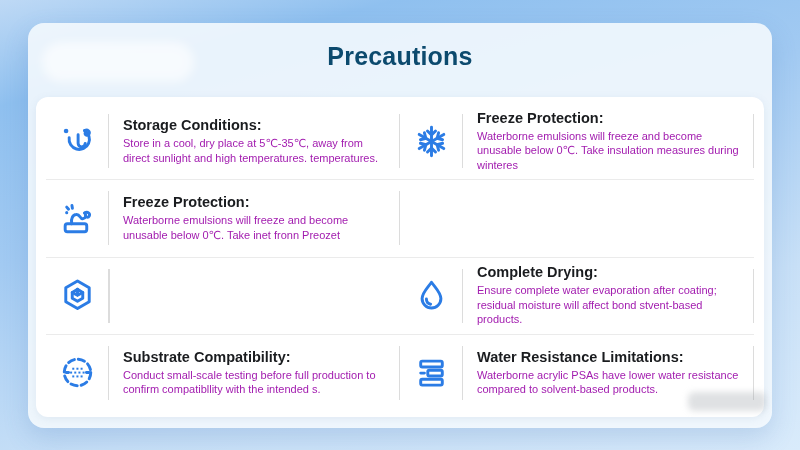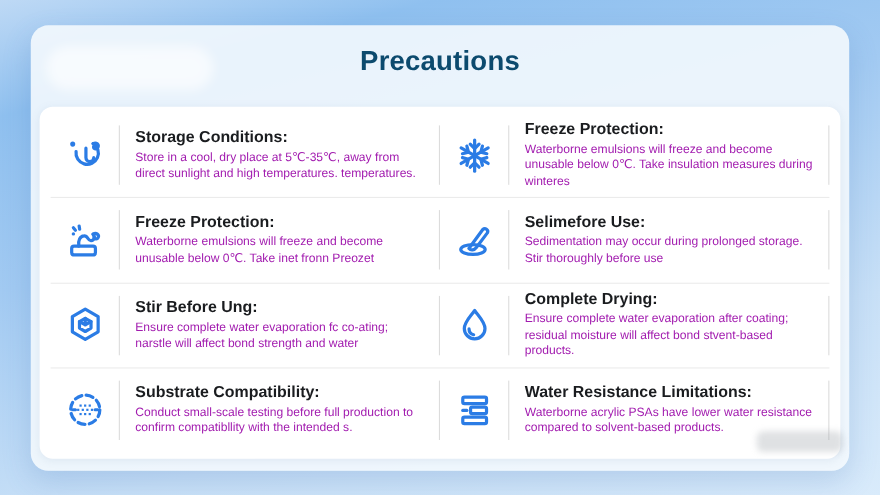--- a/index.html
+++ b/index.html
@@ -116,50 +116,32 @@
               <circle class="icf" cx="5" cy="8.2" r="1"></circle>
             </svg>
           </div>
           <div class="vline"></div>
           <div class="textblock">
             <div class="item-title">Freeze Protection:</div>
             <div class="item-desc">Waterborne emulsions will freeze and become unusable below 0℃. Take inet fronn Preozet</div>
           </div>
           <div class="vline"></div>
         </div>
-        <div class="cell">
-          <div class="icon-box">
-            <svg viewBox="0 0 24 24">
-              <ellipse class="ic" cx="11" cy="17.4" rx="7.2" ry="2.9"></ellipse>
-              <path class="ic" d="M8.6 16.8 L16.8 5.6 a1.7 1.7 0 0 1 2.7 2 L13 16.2 c-1.2 1.6 -3.2 1.9 -4.4 .6 z"></path>
-            </svg>
-          </div>
-          <div class="vline"></div>
-          <div class="textblock">
-            <div class="item-title">Selimefore Use:</div>
-            <div class="item-desc">Sedimentation may occur during prolonged storage. Stir thoroughly before use</div>
-          </div>
-          <div class="vline"></div>
-        </div>
       </div>
 
       <div class="row">
         <div class="cell">
           <div class="icon-box">
             <svg viewBox="0 0 24 24">
               <path class="ic" d="M12 2.6 19.6 7 v9 L12 20.4 4.4 16 V7 Z"></path>
               <path class="ic" d="M12 8 15.4 10 v3.8 L12 15.8 8.6 13.8 V10 Z"></path>
               <path class="ic" d="M12 8 v3.9 m0 0 3.4 -1.9 M12 11.9 8.6 10"></path>
             </svg>
           </div>
           <div class="vline"></div>
-          <div class="textblock">
-            <div class="item-title">Stir Before Ung:</div>
-            <div class="item-desc">Ensure complete water evaporation fc co-ating; narstle will affect bond strength and water</div>
-          </div>
           <div class="vline"></div>
         </div>
         <div class="cell">
           <div class="icon-box">
             <svg viewBox="0 0 24 24">
               <path class="ic" d="M12 3.4 C9.2 7.3 5.9 10.3 5.9 14 a6.1 6.1 0 0 0 12.2 0 C18.1 10.3 14.8 7.3 12 3.4 Z"></path>
               <path class="ic" d="M8.7 14.3 a3.5 3.5 0 0 0 2.7 3.4"></path>
             </svg>
           </div>
           <div class="vline"></div>

